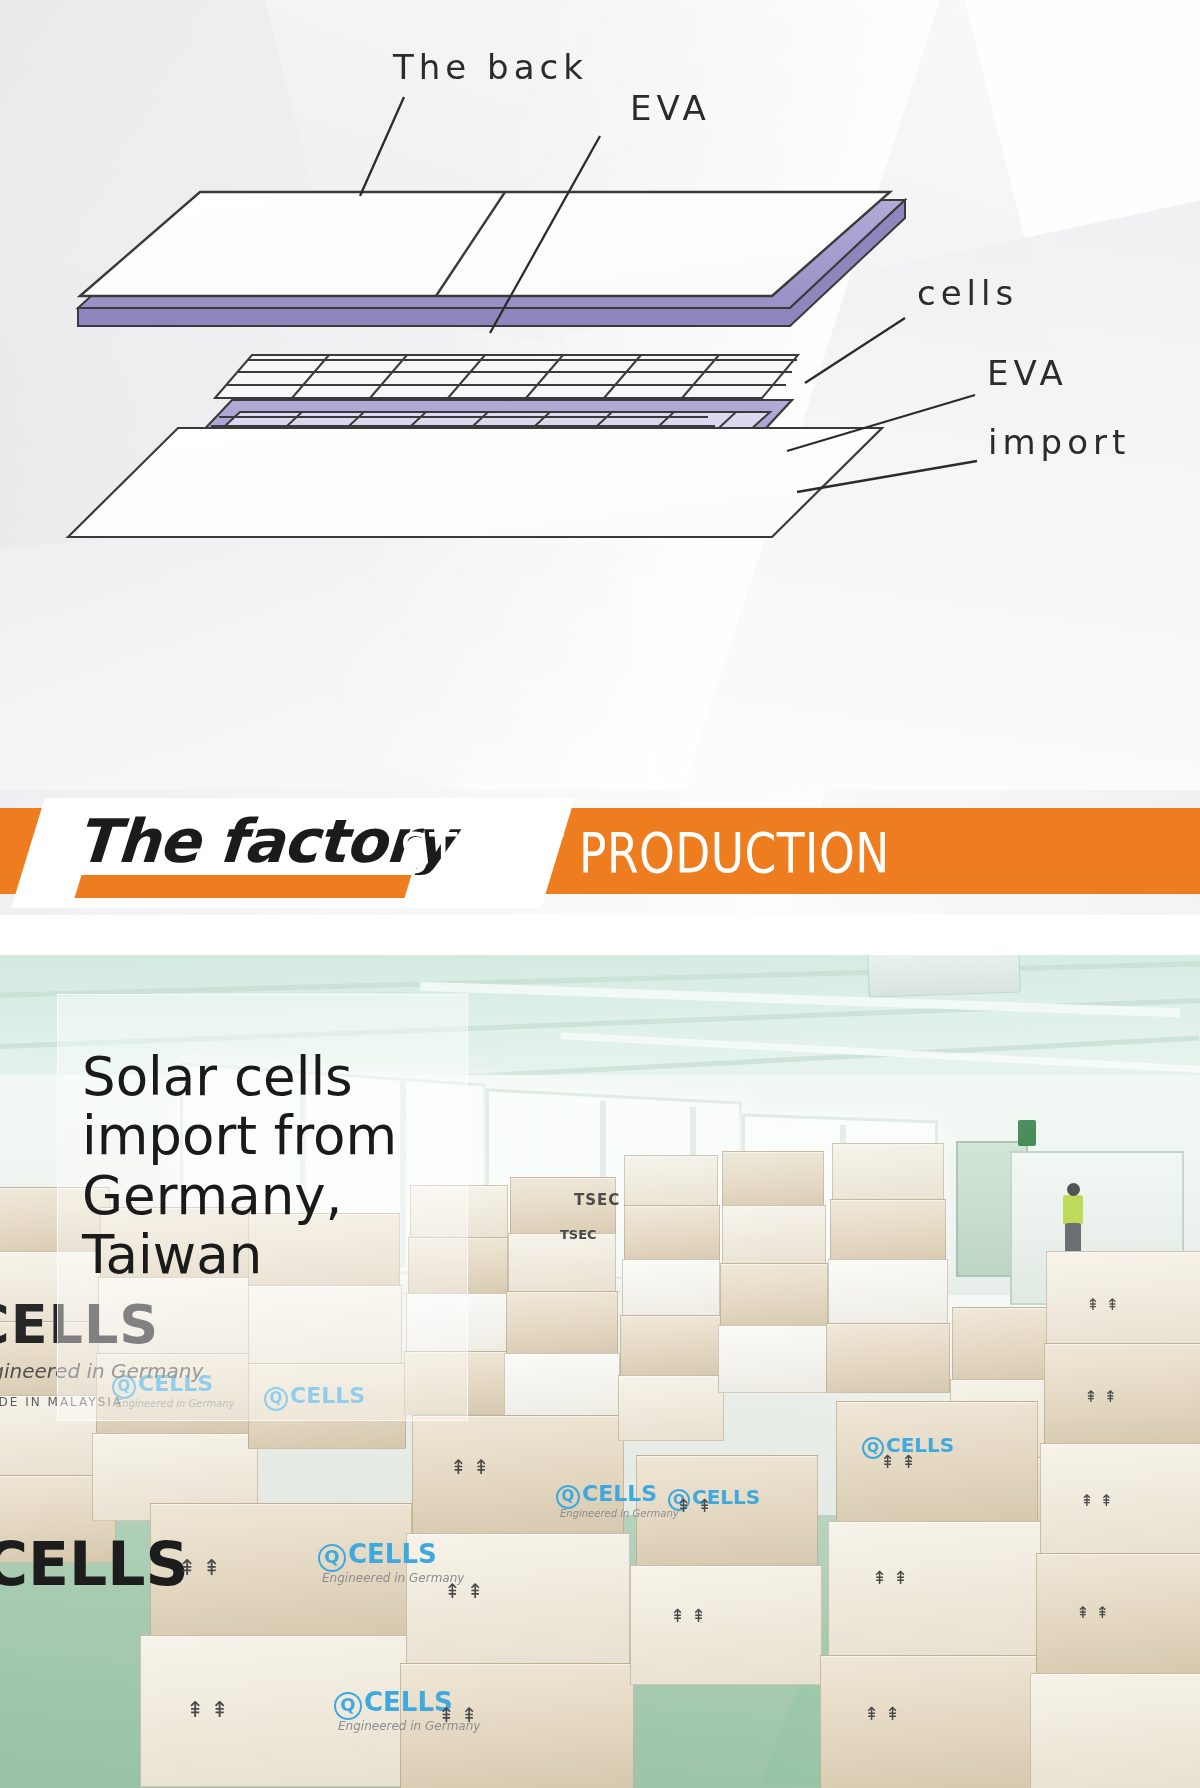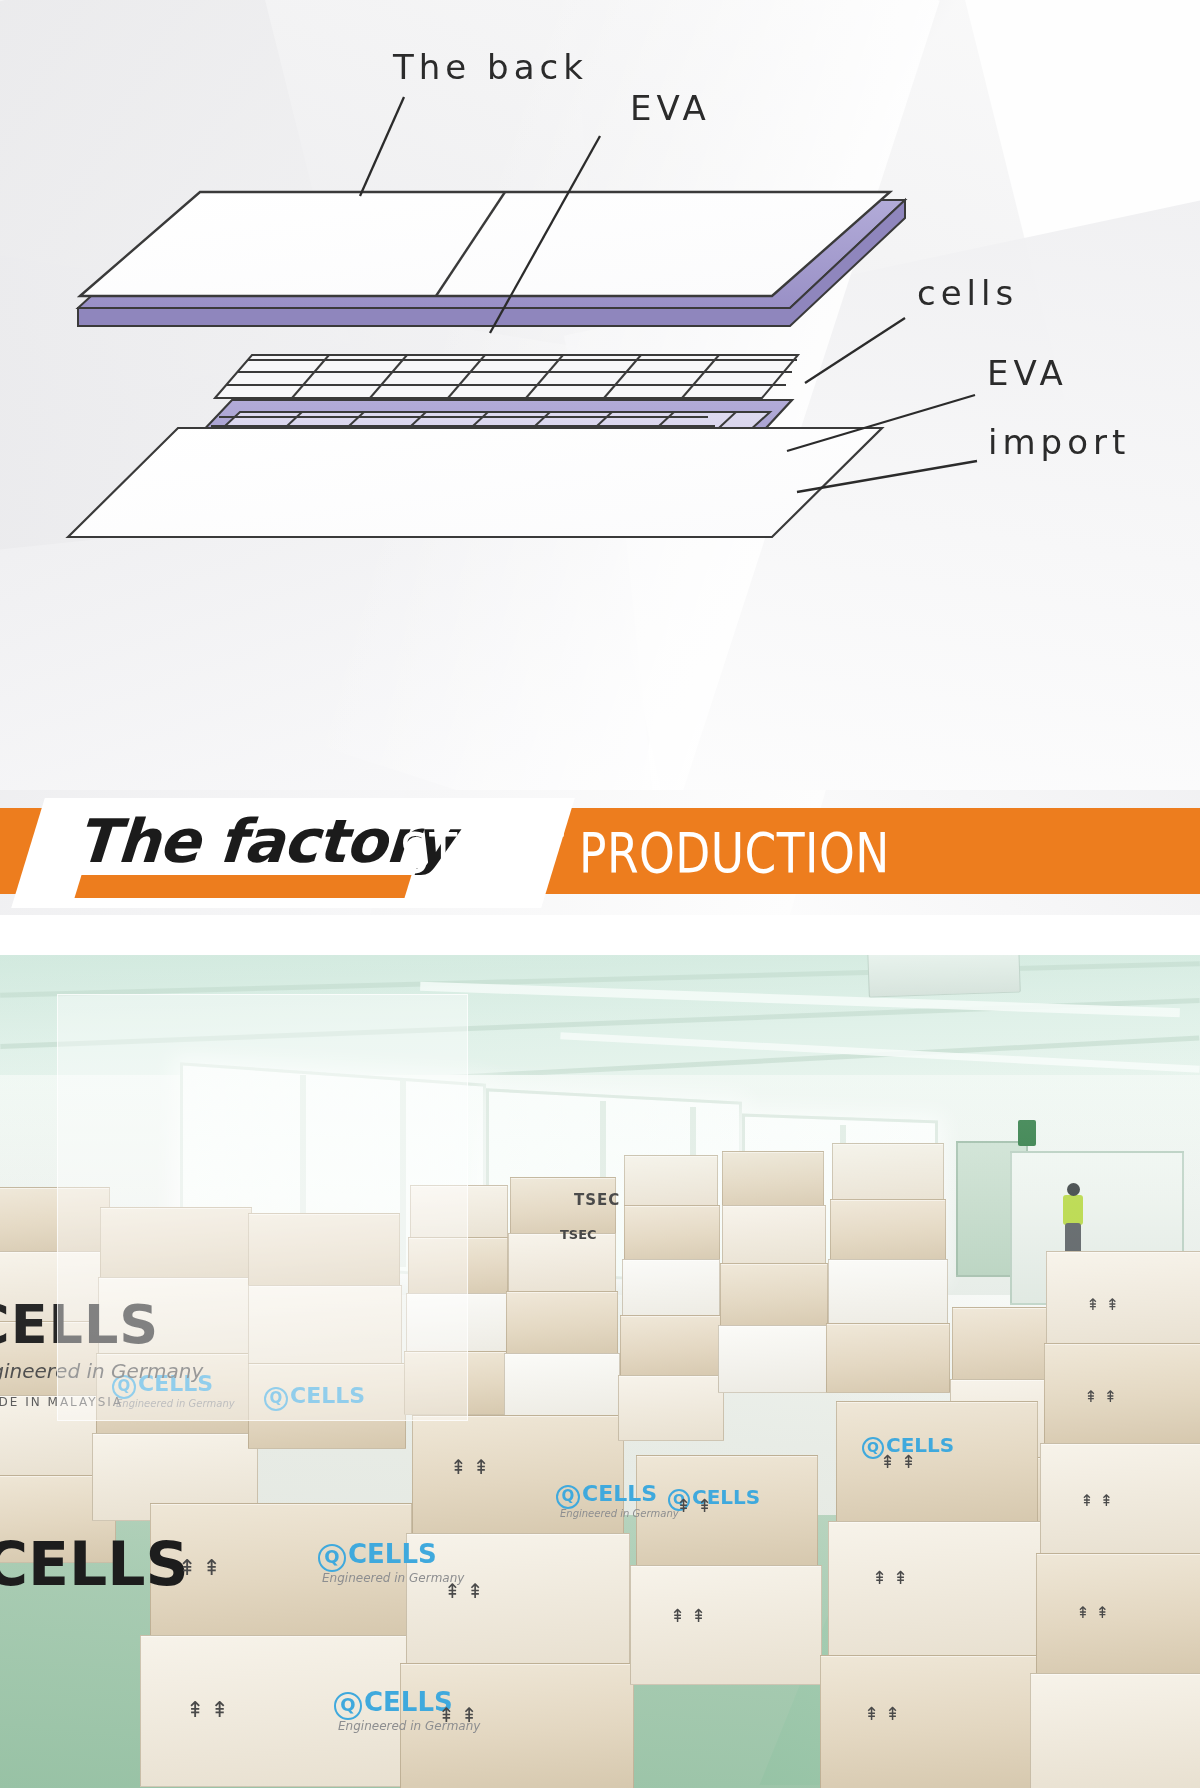--- a/index.html
+++ b/index.html
@@ -486,15 +486,21 @@
       <div class="fragile" style="left:864px;top:748px;font-size:18px;">⇞⇞</div>
       <div class="fragile" style="left:1086px;top:340px;font-size:16px;">⇞⇞</div>
       <div class="fragile" style="left:1084px;top:432px;font-size:16px;">⇞⇞</div>
       <div class="fragile" style="left:1080px;top:536px;font-size:16px;">⇞⇞</div>
       <div class="fragile" style="left:1076px;top:648px;font-size:16px;">⇞⇞</div>
 
       <div style="position:absolute;left:0;top:0;width:1200px;height:833px;background:linear-gradient(180deg,rgba(216,240,228,.35) 0%,rgba(255,255,255,.08) 30%,rgba(255,255,255,0) 60%);pointer-events:none;"></div>
     </div>
 
     <div id="caption-box"></div>
+    <div id="caption-text">
+      <span>Solar cells</span>
+      <span>import from</span>
+      <span>Germany,</span>
+      <span>Taiwan</span>
+    </div>
   </div>
 
 </div>
 
 </body></html>

